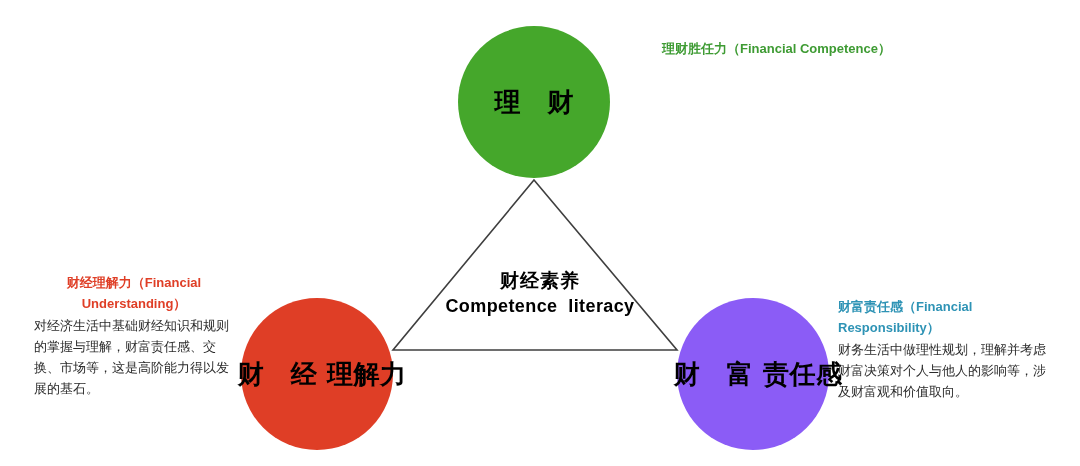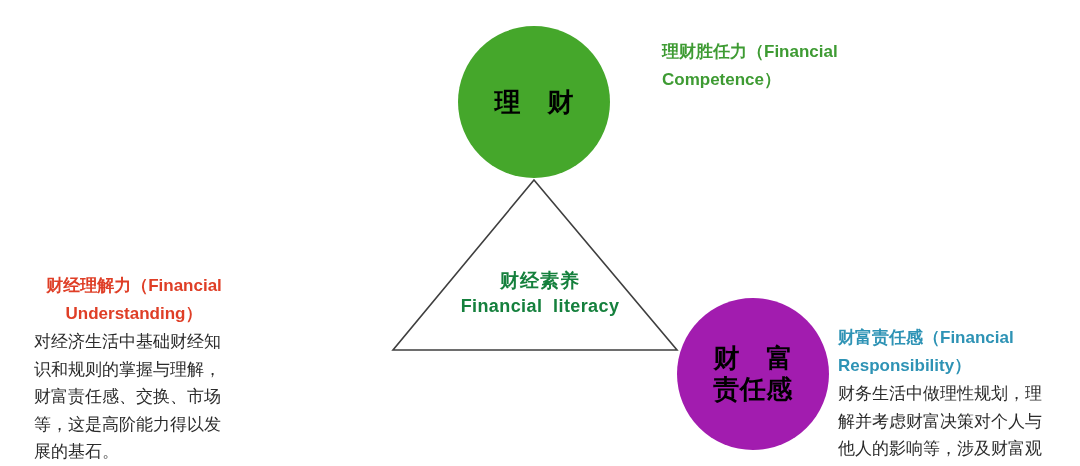--- a/index.html
+++ b/index.html
@@ -25,21 +25,21 @@
     top: 0;
     width: 1080px;
     height: 466px;
   }
 
   
   .node-circle {
     position: absolute;
     border-radius: 50%;
     display: flex;
-    flex-direction: column;
+    flex-direction: row;
     align-items: center;
     justify-content: center;
     color: #000000;
     font-weight: bold;
     line-height: 1.18;
     letter-spacing: 0.5px;
     text-align: center;
   }
   .node-circle .line1,
   .node-circle .line2 {
@@ -97,21 +97,21 @@
     font-size: 18px;
     font-weight: bold;
     line-height: 1.4;
     letter-spacing: 0.4px;
     white-space: pre;
   }
 
   
   .annotation {
     position: absolute;
-    font-size: 17px;
+    font-size: 13px;
     line-height: 1.62;
   }
   .annotation .head {
     display: block;
     font-weight: bold;
   }
   .annotation .body {
     display: block;
     color: #2b2b2b;
     margin-top: 1px;
@@ -129,44 +129,48 @@
     top: 272px;
     width: 200px;
   }
   #annotation-understanding .head { color: #DF3E26; text-align: center; }
 
   #annotation-responsibility {
     left: 838px;
     top: 296px;
     width: 216px;
   }
-  #annotation-responsibility .head { color: #2E93B5; margin-top: 28px; }
+  #annotation-responsibility .head { color: #2E93B5; }
 </style>
 </head>
 <body>
 
 <div id="canvas">
 
   <svg id="triangle-layer" viewBox="0 0 1080 466" xmlns="http://www.w3.org/2000/svg">
     <polygon points="534,180 677,350 393,350" fill="none" stroke="#3f3f3f" stroke-width="1.6"></polygon>
   </svg>
 
   <div class="node-circle" id="circle-competence" style="background: rgb(69, 167, 43);">
     <span class="line1">理 财</span>
   </div>
 
+  <div class="node-circle" id="circle-understanding" style="background: rgb(223, 62, 38);">
+    <span class="line1">财 经</span>
+    <span class="line2">理解力</span>
+  </div>
 
-  <div class="node-circle" id="circle-responsibility" style="background: #a21caf;">
+  <div class="node-circle" id="circle-responsibility" style="background: #8b5cf6;">
     <span class="line1">财 富</span>
     <span class="line2">责任感</span>
   </div>
 
-  <div id="center-caption" style="color: #15803d;">
+  <div id="center-caption" style="color: #000000;">
     <span class="cn">财经素养</span>
-    <span class="en">Financial  literacy</span>
+    <span class="en">Competence  literacy</span>
   </div>
 
   <div class="annotation" id="annotation-competence">
     <span class="head" style="color: rgb(62, 155, 51);">理财胜任力（Financial Competence）</span>
   </div>
 
   <div class="annotation" id="annotation-understanding">
     <span class="head" style="color: rgb(223, 62, 38);">财经理解力（Financial Understanding）</span>
     <span class="body">对经济生活中基础财经知识和规则的掌握与理解，财富责任感、交换、市场等，这是高阶能力得以发展的基石。</span>
   </div>

